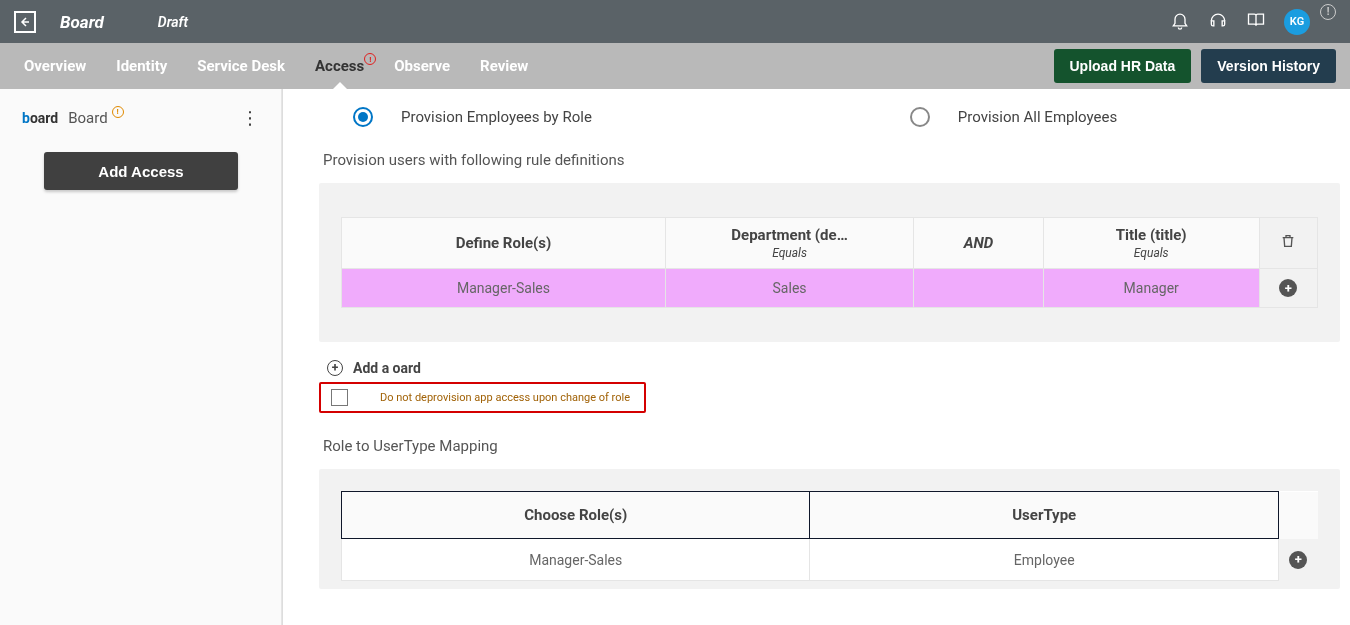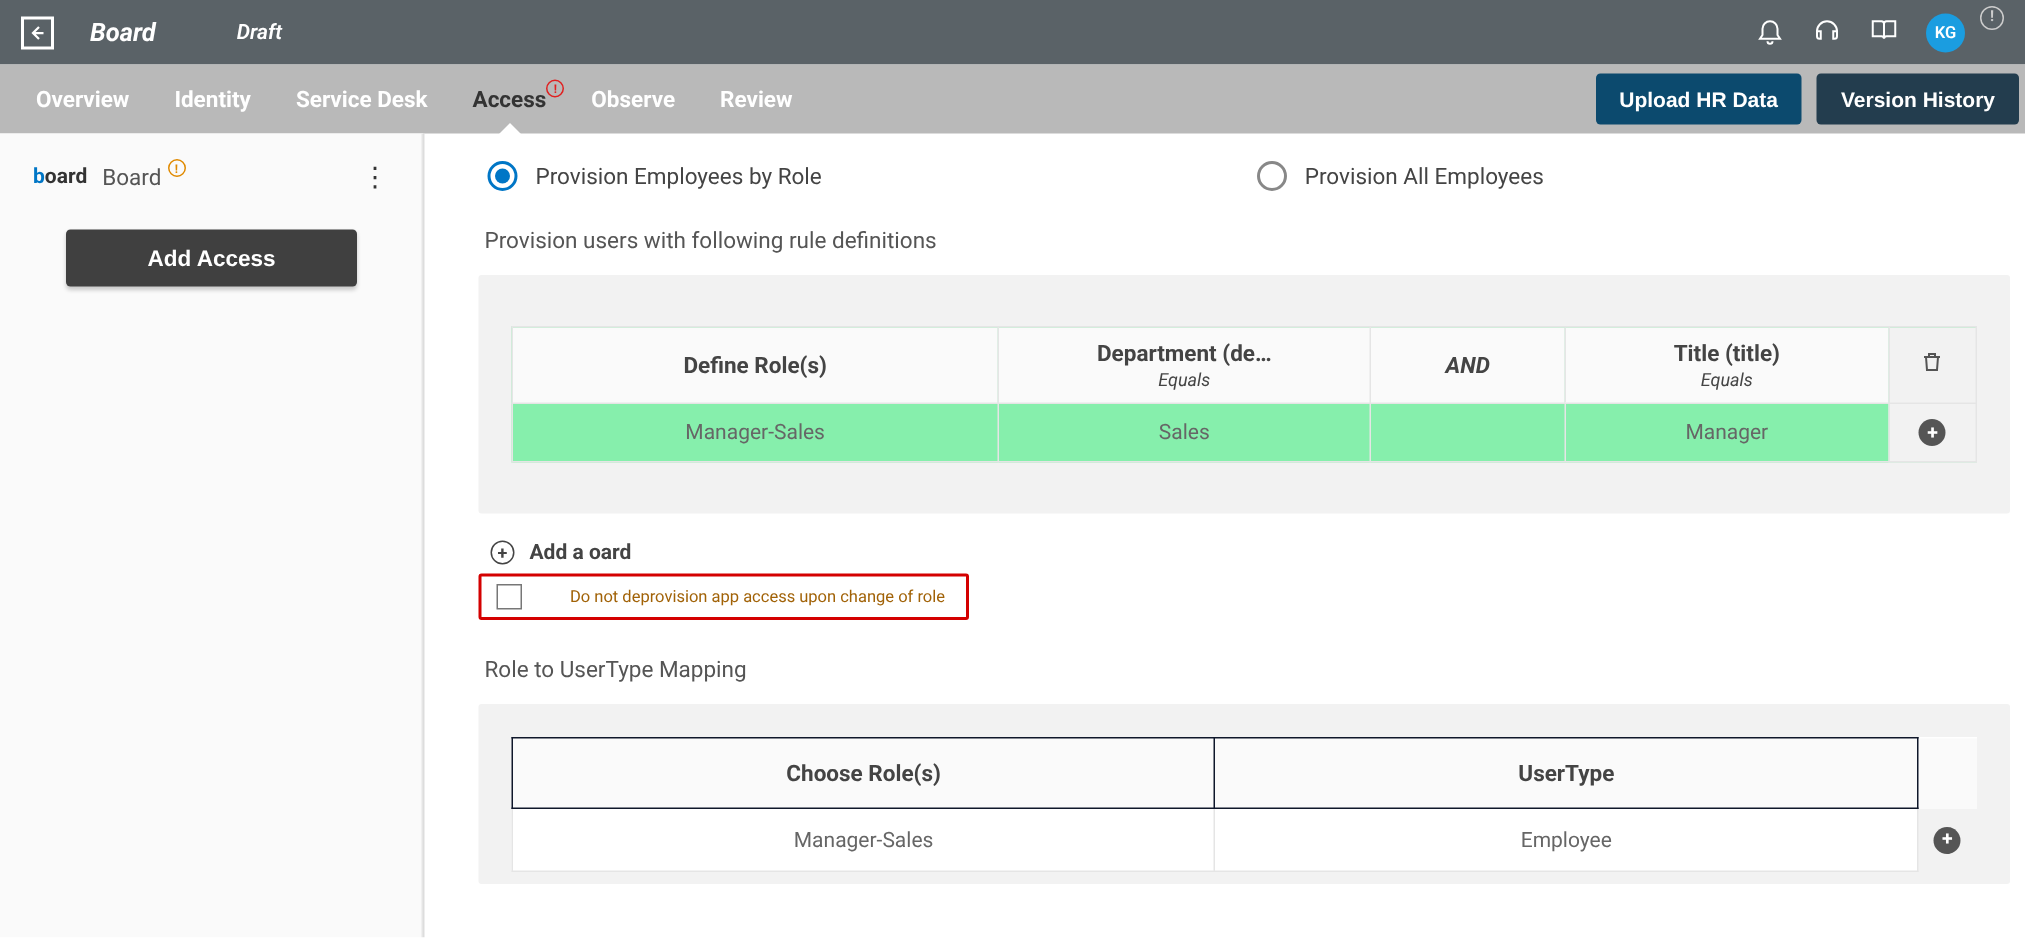--- a/index.html
+++ b/index.html
@@ -44,21 +44,21 @@
     display: flex; align-items: center; justify-content: center;
     font-size: 10px; font-weight: 700; color: #ccc;
     position: relative; top: -10px; margin-left: -8px;
   }
 
   
   .subnav {
     height: 46px;
     background: #b9b9b9;
     display: flex; align-items: center;
-    padding: 0 4px 0 24px;
+    padding: 0 14px 0 24px;
   }
   .subnav-tabs { display: flex; gap: 30px; align-items: center; }
   .subnav-tab {
     font-weight: 700; font-size: 15px;
     color: #fff; cursor: pointer;
     position: relative;
   }
   .subnav-tab.active { color: #333; }
   .subnav-tab.active::after {
     content: ''; position: absolute; bottom: -15px; left: 50%;
@@ -68,21 +68,21 @@
     border-bottom: 8px solid #fff;
   }
   .subnav-tab .badge {
     position: absolute; top: -4px; right: -12px;
     width: 12px; height: 12px; border: 1.5px solid #e02020; border-radius: 50%;
     display: flex; align-items: center; justify-content: center;
     font-size: 8px; color: #e02020; font-weight: 700; background: transparent;
   }
   .subnav-actions { margin-left: auto; display: flex; gap: 10px; }
   .btn-upload {
-    background: #0c4a6e; color: #fff;
+    background: #14532d; color: #fff;
     border: none; padding: 9px 16px; font-weight: 700; font-size: 14px;
     border-radius: 3px; cursor: pointer;
   }
   .btn-history {
     background: #233d4e; color: #fff;
     border: none; padding: 9px 16px; font-weight: 700; font-size: 14px;
     border-radius: 3px; cursor: pointer;
   }
 
   
@@ -112,37 +112,37 @@
     border: none; border-radius: 3px;
     font-weight: 700; font-size: 15px; cursor: pointer;
     box-shadow: 0 2px 3px rgba(0,0,0,.2);
   }
 
   .main { flex: 1; overflow-y: auto; background: #fff; border-left: 1px solid #ddd; padding: 18px 10px 20px 10px; }
   .main-inner { padding: 0 0 0 26px; }
 
   
   .radio-row { display: flex; align-items: center; gap: 290px; margin-bottom: 24px; margin-left: 6px; }
-  .radio-item { display: flex; align-items: center; gap: 12px; font-size: 15px; color: #444; cursor: pointer; }
+  .radio-item { display: flex; align-items: center; gap: 28px; font-size: 15px; color: #444; cursor: pointer; margin-left: 28px; }
   .radio-outer {
     width: 20px; height: 20px; border-radius: 50%; border: 2px solid #888;
     display: flex; align-items: center; justify-content: center;
   }
   .radio-item.selected .radio-outer { border-color: #0076c6; }
   .radio-inner { width: 10px; height: 10px; border-radius: 50%; background: #0076c6; display: none; }
   .radio-item.selected .radio-inner { display: block; }
 
   .section-label { font-size: 15px; color: #555; margin-bottom: 14px; margin-left: 4px; }
 
   
   .card {
     background: #f2f2f2; border-radius: 2px;
     padding: 34px 22px; margin-bottom: 18px;
   }
-  .rules-table { width: 100%; border-collapse: collapse; background: #86efac; }
+  .rules-table { width: 100%; border-collapse: collapse; background: #f0abfc; }
   .rules-table th {
     background: #fafafa; font-weight: 700; color: #444; font-size: 15px;
     padding: 8px 10px; border: 1px solid #e5e5e5; text-align: center; vertical-align: middle;
   }
   .rules-table th.two-line .sub { display:block; font-style: italic; font-weight: 400; margin-top: 2px; font-size: 12px; }
   .rules-table th.and-col { font-style: italic; font-weight: 700; border-left: none; border-right: none; width: 120px; }
   .rules-table th.trash-col, .rules-table td.trash-col { width: 54px; border-left: none; background: #f2f2f2; text-align: center; }
   .rules-table td {
     padding: 10px 10px; border: 1px solid #e5e5e5; text-align: center; color: #666; font-size: 14px;
   }

